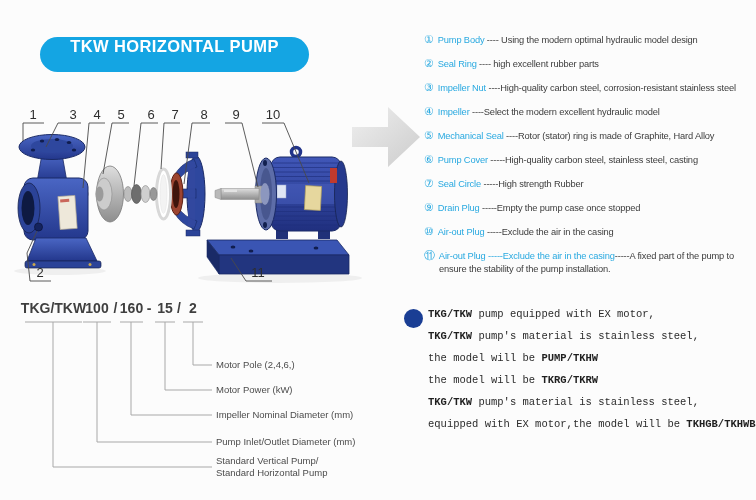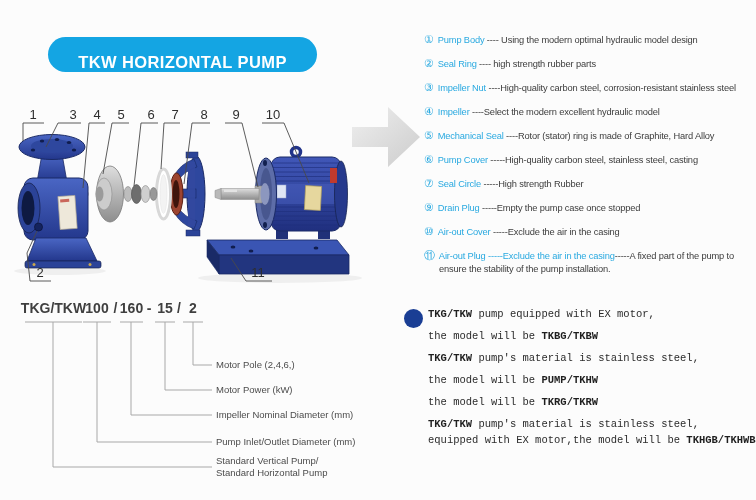--- a/index.html
+++ b/index.html
@@ -4,23 +4,23 @@
 <style>
   html,body{margin:0;padding:0;}
   body{
     width:756px;height:500px;position:relative;overflow:hidden;
     background:#fcfcfc;
     font-family:"Liberation Sans",sans-serif;
     color:#333;
   }
   
   .banner{
-    position:absolute;left:48px;top:37px;width:269px;height:35px;
+    position:absolute;left:40px;top:37px;width:269px;height:35px;
     background:var(--banner_bg,#14a5e3);border-radius:17.5px;
-    display:flex;align-items:flex-end;justify-content:center;
+    display:flex;align-items:flex-start;justify-content:center;
   }
   .banner span{
     color:#fff;font-weight:bold;font-size:16.5px;letter-spacing:.4px;
   }
   
   #diagram{position:absolute;left:0;top:90px;width:430px;height:200px;}
   .callout-num{font-size:13px;fill:#2e2e2e;font-family:"Liberation Sans",sans-serif;}
   .callout-line{stroke:#4a4a4a;stroke-width:.9;fill:none;}
   
   .parts-list{
@@ -208,36 +208,36 @@
       <text x="258" y="187">11</text>
     </g>
 
     <polygon points="352,37 388,37 388,17 420,47 388,77 388,57 352,57" fill="url(#gArrow)"></polygon>
   </svg>
 
   <ul class="parts-list">
 
       <li><span class="p-num">①</span><span class="p-name">Pump Body</span><span class="p-desc"> ---- Using the modern optimal hydraulic model design</span></li>
 
-      <li><span class="p-num">②</span><span class="p-name">Seal Ring</span><span class="p-desc"> ---- high strength rubber parts</span></li>
+      <li><span class="p-num">②</span><span class="p-name">Seal Ring</span><span class="p-desc"> ---- high excellent rubber parts</span></li>
 
       <li><span class="p-num">③</span><span class="p-name">Impeller Nut</span><span class="p-desc"> ----High-quality carbon steel, corrosion-resistant stainless steel</span></li>
 
       <li><span class="p-num">④</span><span class="p-name">Impeller</span><span class="p-desc"> ----Select the modern excellent hydraulic model</span></li>
 
       <li><span class="p-num">⑤</span><span class="p-name">Mechanical Seal</span><span class="p-desc"> ----Rotor (stator) ring is made of Graphite, Hard Alloy</span></li>
 
       <li><span class="p-num">⑥</span><span class="p-name">Pump Cover</span><span class="p-desc"> -----High-quality carbon steel, stainless steel, casting</span></li>
 
       <li><span class="p-num">⑦</span><span class="p-name">Seal Circle</span><span class="p-desc"> -----High strength Rubber</span></li>
 
 
       <li><span class="p-num">⑨</span><span class="p-name">Drain Plug</span><span class="p-desc"> -----Empty the pump case once stopped</span></li>
 
-      <li><span class="p-num">⑩</span><span class="p-name">Air-out Cover</span><span class="p-desc"> -----Exclude the air in the casing</span></li>
+      <li><span class="p-num">⑩</span><span class="p-name">Air-out Plug</span><span class="p-desc"> -----Exclude the air in the casing</span></li>
 
       <li><span class="p-num">⑪</span><span class="p-name">Air-out Plug -----Exclude the air in the casing</span><span class="p-desc">-----A fixed part of the pump to ensure the stability of the pump installation.</span></li>
     </ul>
 
   <svg id="modelcode" viewBox="0 0 360 200">
     <g class="mc-seg" text-anchor="middle">
       <text x="53.5" y="18">TKG/TKW</text>
       <text x="97" y="18">100</text>
       <text x="115.5" y="18">/</text>
       <text x="131.5" y="18">160</text>
@@ -262,21 +262,20 @@
       <text x="216" y="169">Standard Vertical Pump/</text>
       <text x="216" y="181">Standard Horizontal Pump</text>
     </g>
   </svg>
 
   <div class="variants">
     <span class="bullet"></span>
 
       <div class="v-line"><span></span><b>TKG/TKW</b><span> pump equipped with EX motor,</span></div>
 
-      <div class="v-line"><span>the model will be </span><b>TKBG/TKBW</b><span></span></div>
 
       <div class="v-line"><span></span><b>TKG/TKW</b><span> pump's material is stainless steel,</span></div>
 
       <div class="v-line"><span>the model will be </span><b>PUMP/TKHW</b><span></span></div>
 
 
       <div class="v-line"><span>the model will be </span><b>TKRG/TKRW</b><span></span></div>
 
       <div class="v-line"><span></span><b>TKG/TKW</b><span> pump's material is stainless steel,</span></div>
 

